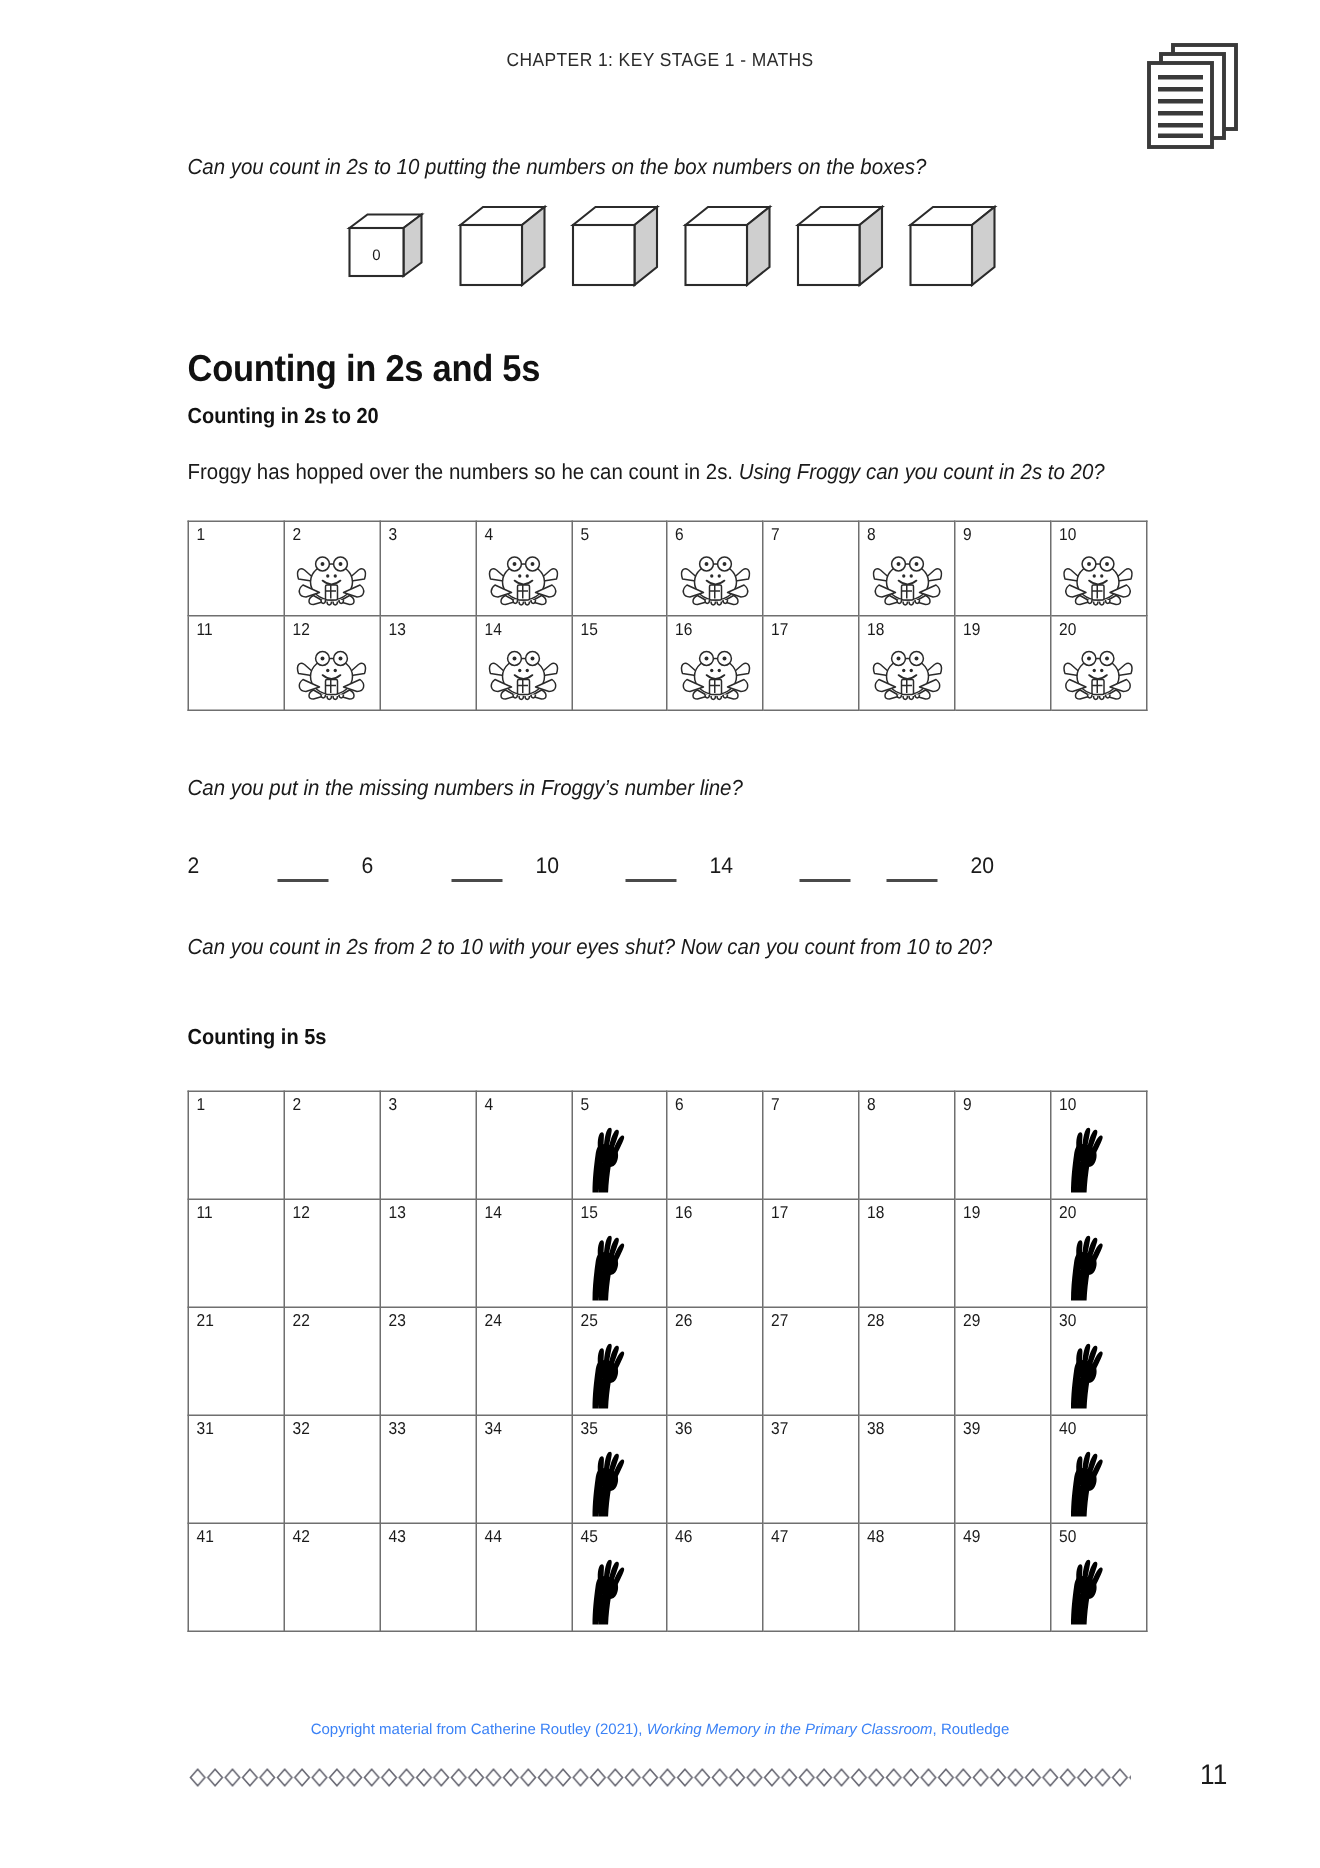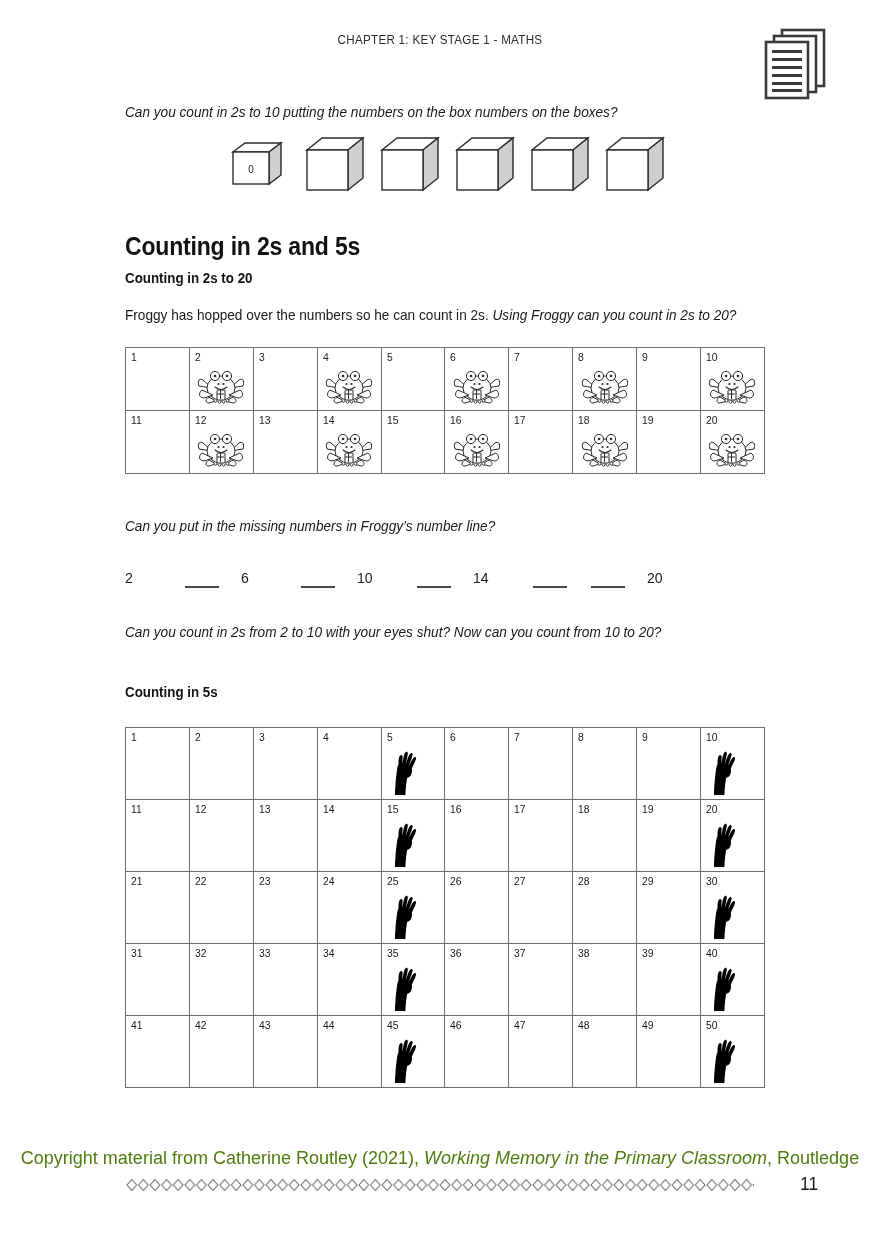--- a/index.html
+++ b/index.html
@@ -160,22 +160,22 @@
     background: #4a4a4a;
   }
 
   
   .footer-credit {
     position: absolute;
     top: 1148px;
     left: 0;
     width: 880px;
     text-align: center;
-    font-size: 18px;
-    color: #4d7c0f;
+    font-size: 10px;
+    color: #3b82f6;
   }
   .footer-credit .em { font-style: italic; }
 
   .diamond-rule {
     position: absolute;
     left: 126px;
     top: 1178px;
     width: 628px;
     height: 14px;
     overflow: hidden;

